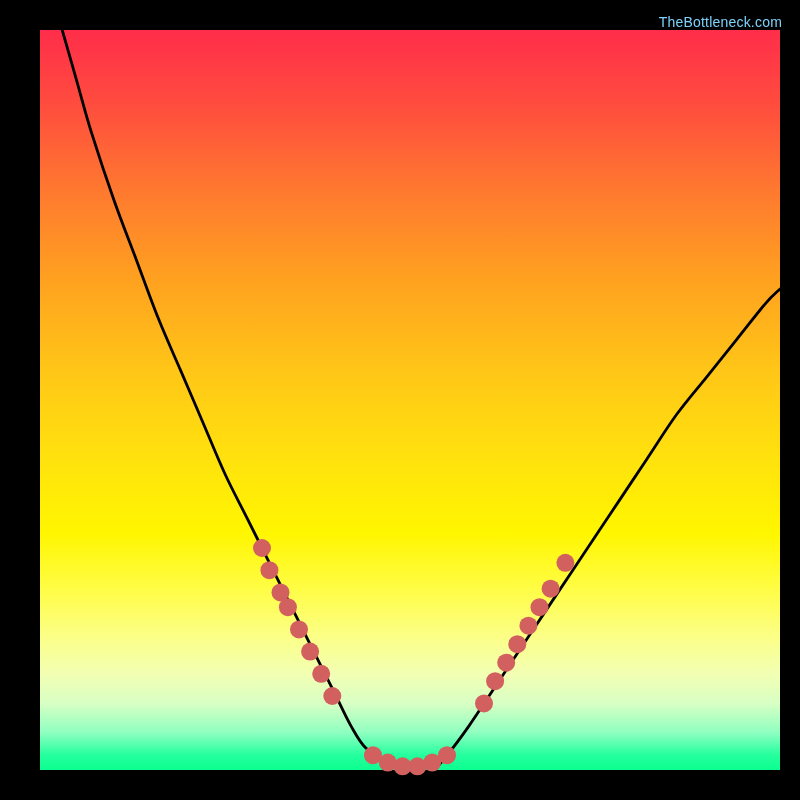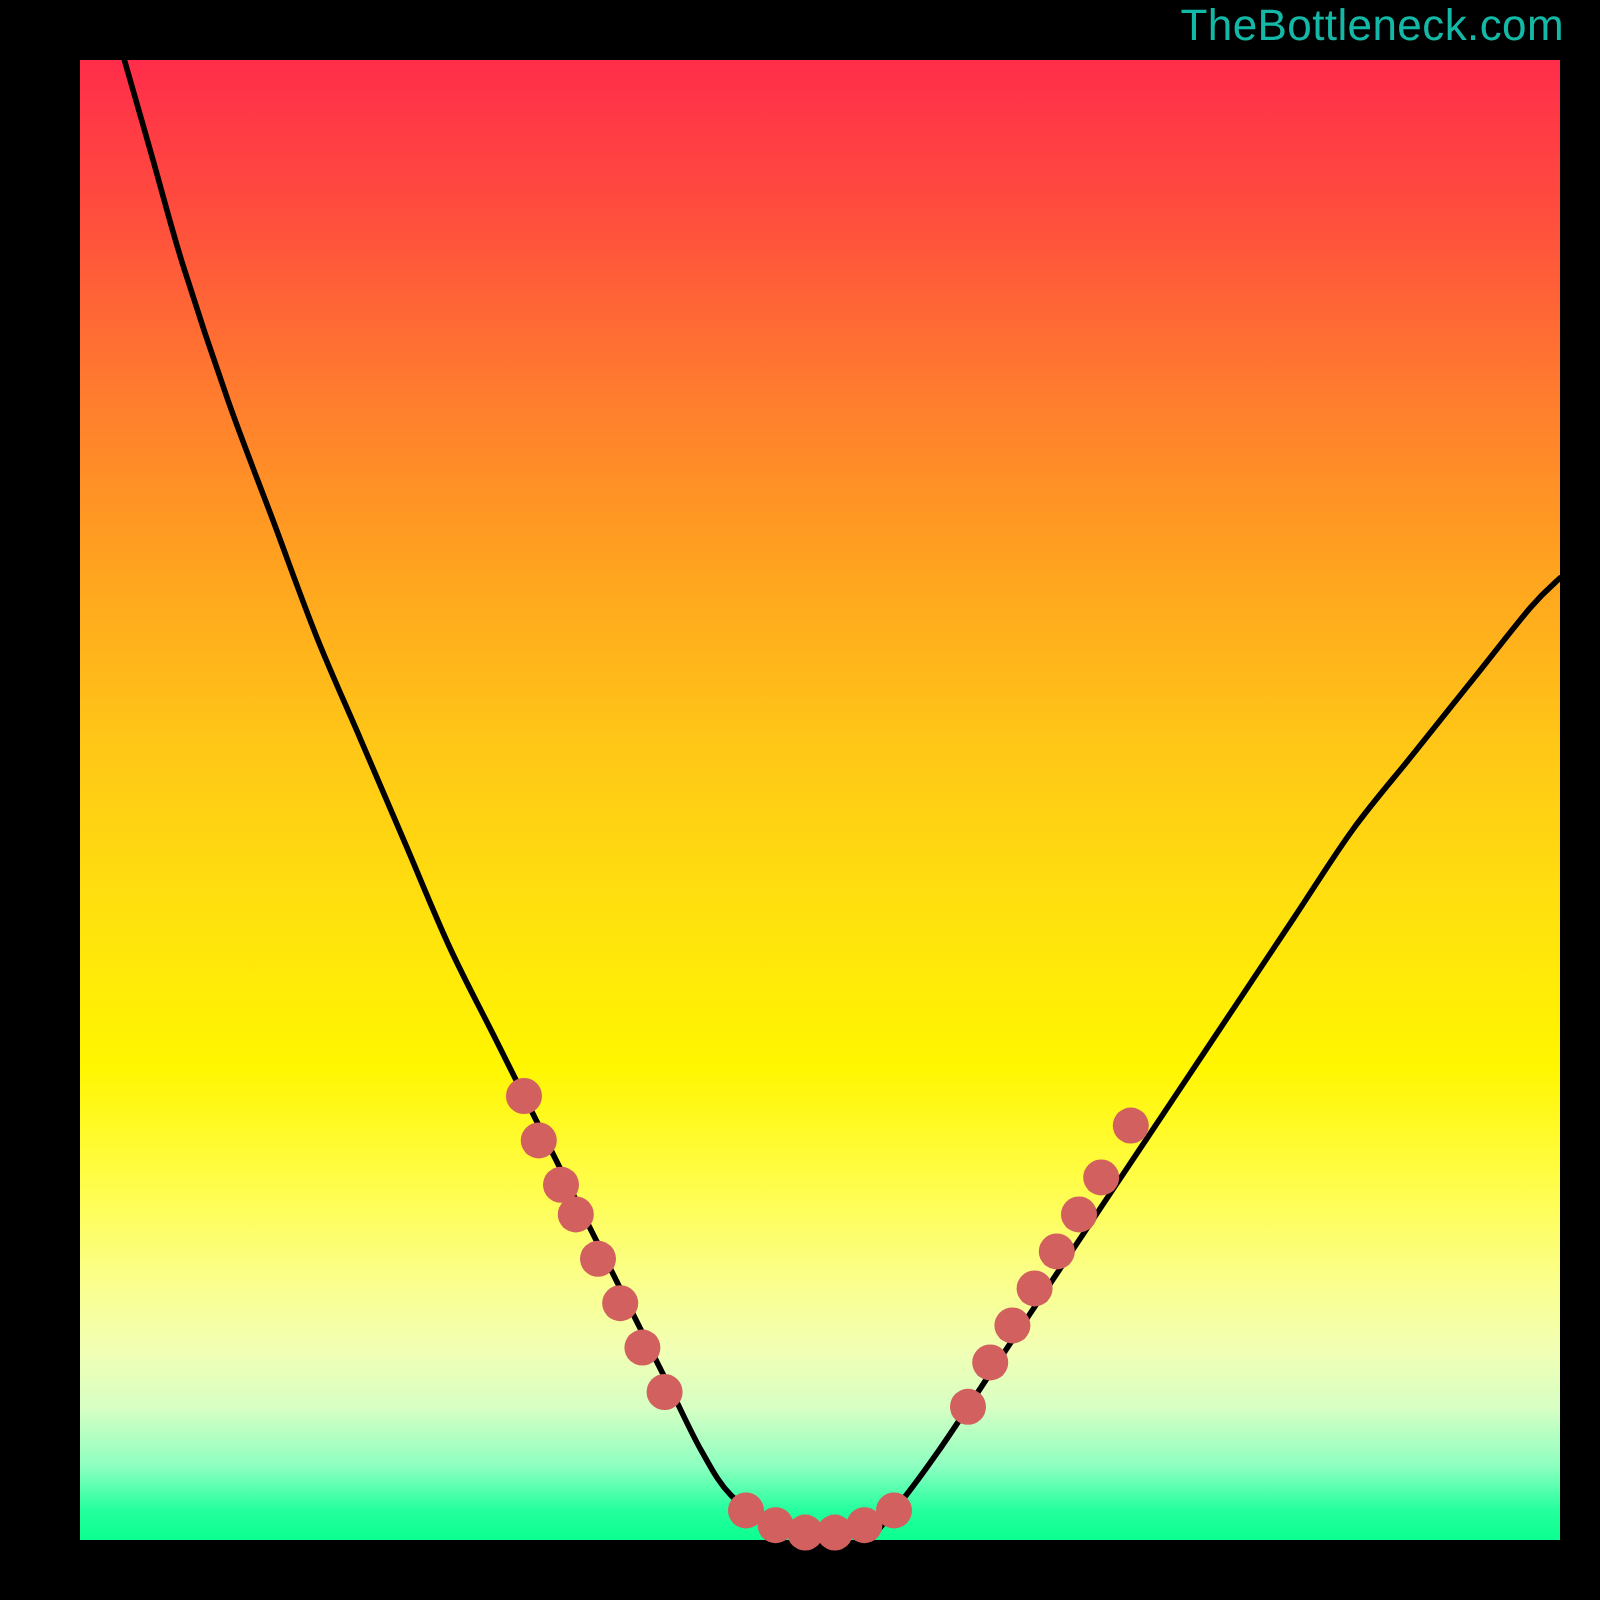--- a/index.html
+++ b/index.html
@@ -7,24 +7,24 @@
     padding: 0;
     width: 800px;
     height: 800px;
     background: #000000;
     position: relative;
     font-family: Arial, Helvetica, sans-serif;
     overflow: hidden;
   }
   .watermark {
     position: absolute;
-    top: 0;
+    top: 14px;
     right: 18px;
-    color: #14b8a6;
-    font-size: 22px;
+    color: #7dd3fc;
+    font-size: 14px;
     font-weight: 500;
     letter-spacing: 0.2px;
     z-index: 10;
   }
   .plot-area {
     position: absolute;
     left: 40px;
     top: 30px;
     width: 740px;
     height: 740px;

